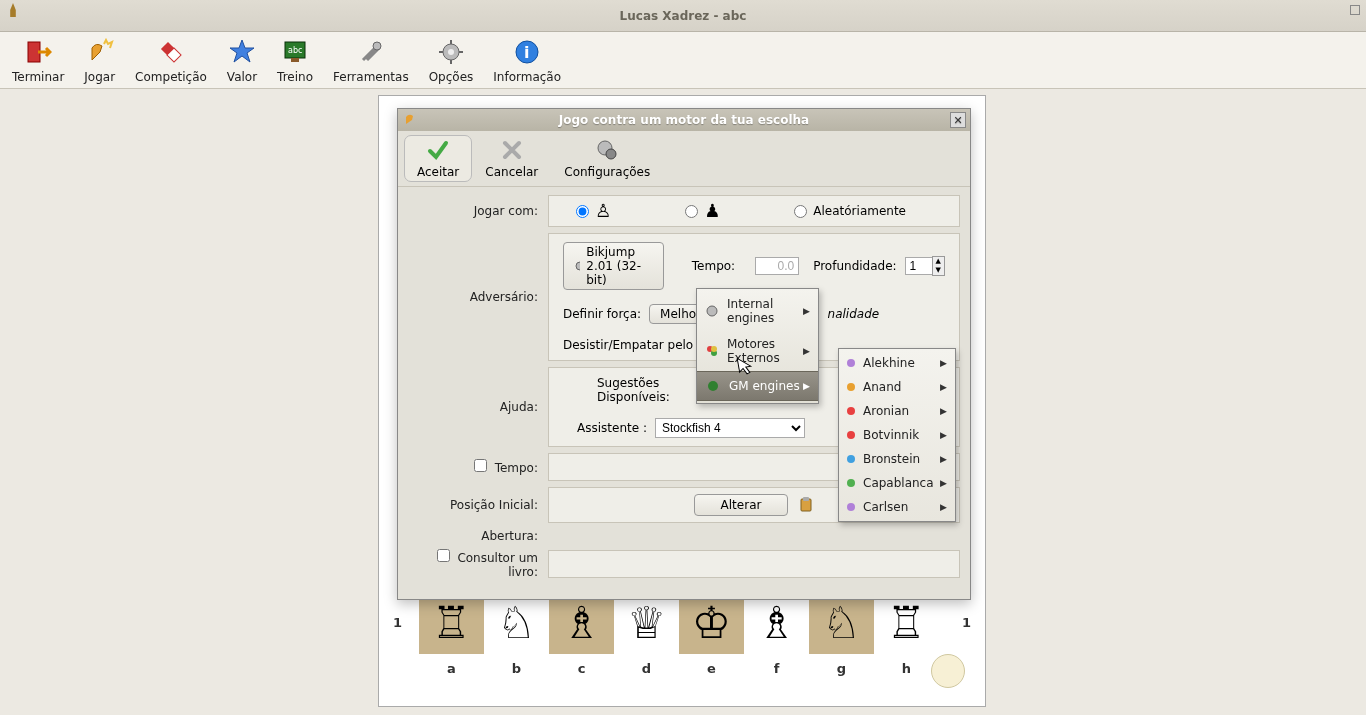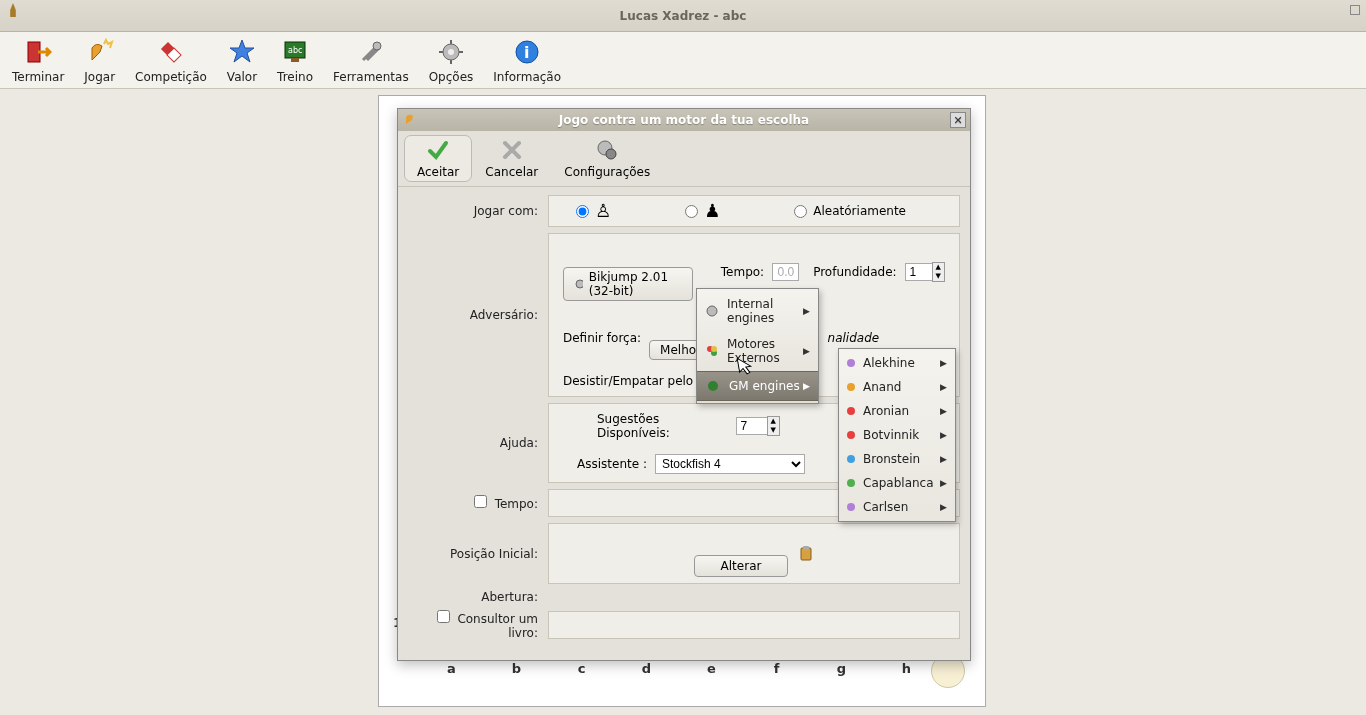--- a/index.html
+++ b/index.html
@@ -155,21 +155,20 @@
   .radio input { margin:0; }
   .pawn { font-size: 18px; line-height: 1; }
   .btn {
     background: linear-gradient(#f6f5f0,#e4e2da);
     border: 1px solid #999;
     border-radius: 4px;
     padding: 2px 10px;
     font-size: 12px;
     display: inline-flex; align-items:center; gap:6px;
     cursor:pointer;
-    margin-top:25px;
   }
   .txtinput {
     border: 1px solid #aaa;
     background: #fff;
     padding: 1px 4px;
     font-size: 12px;
     text-align: right;
   }
   .spinner { display:inline-flex; align-items:center; }
   .spinner .sbtns { display:flex; flex-direction:column; border:1px solid #999; margin-left:-1px;}
@@ -408,21 +407,21 @@
       <div class="lab" style="align-self:center;">Adversário:</div>
       <div class="field tall">
         <div class="subrow">
           <span class="btn">
             <svg width="12" height="12">
                 <circle cx="6" cy="6" r="4" fill="#bbb" stroke="#666"></circle>
               </svg>
             <span>Bikjump 2.01 (32-bit)</span>
           </span>
           <span style="margin-left:20px;">Tempo:</span>
-          <input class="txtinput" style="width: 27px; color: rgb(170, 170, 170);" disabled="" value="0.0">
+          <input class="txtinput" style="width: 44px; color: rgb(170, 170, 170); margin-left: 12px;" disabled="" value="0.0">
           <span style="margin-left:6px;">Profundidade:</span>
           <span class="spinner">
             <input class="txtinput" style="width: 28px; text-align: left;" value="1">
             <span class="sbtns">
                 <span>▲</span>
                 <span>▼</span>
               </span>
           </span>
         </div>
         <div class="subrow">

